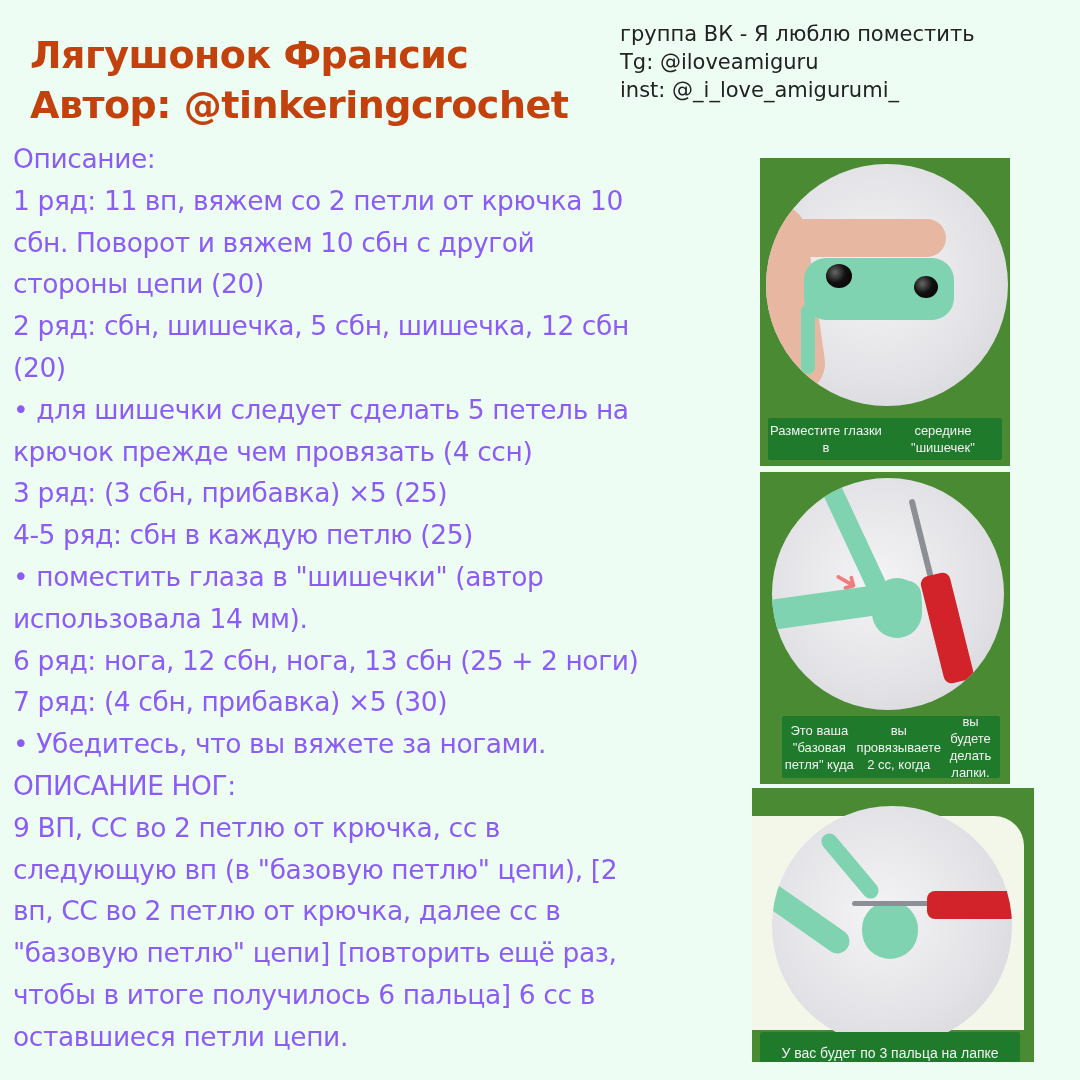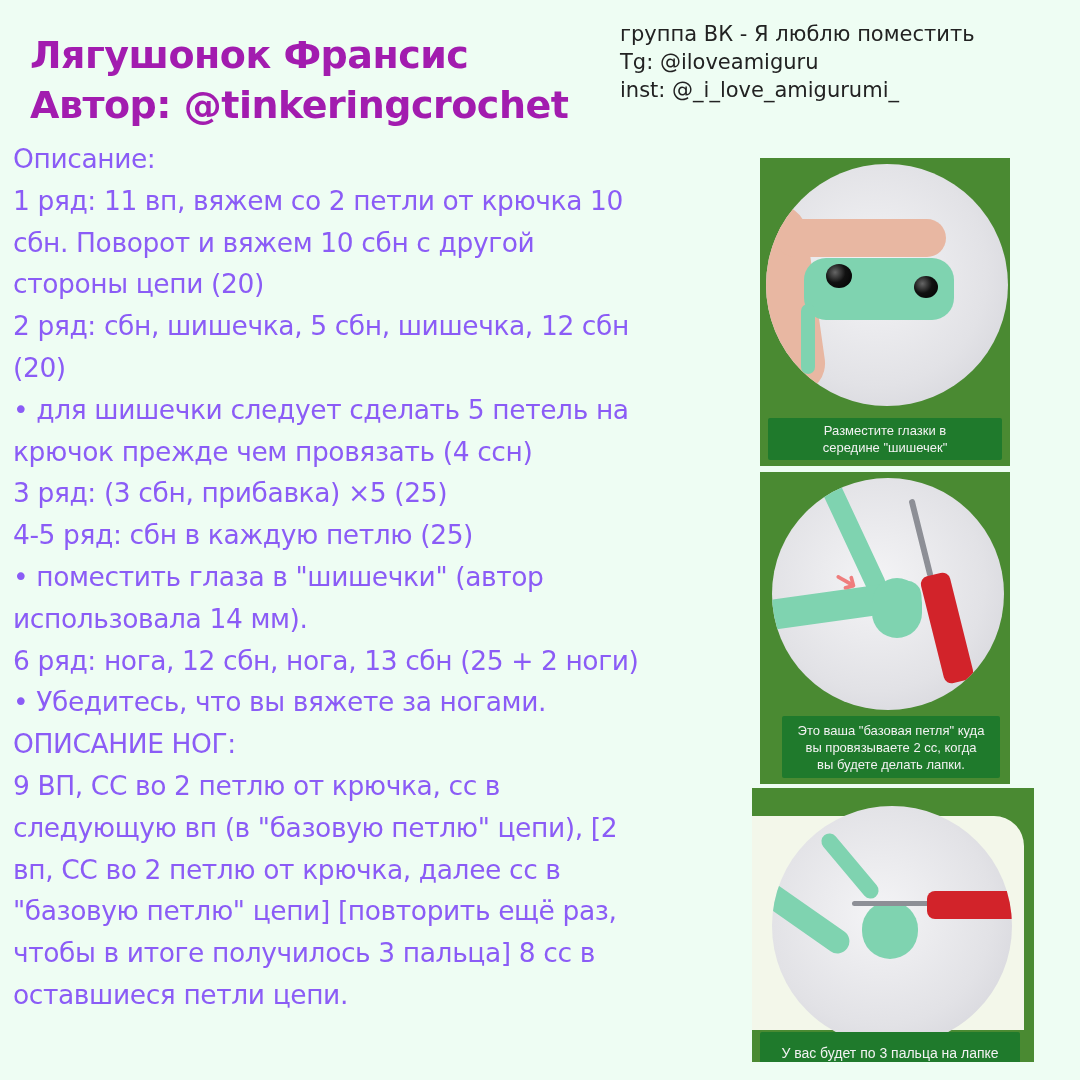--- a/index.html
+++ b/index.html
@@ -4,21 +4,21 @@
 <style>
   html, body { margin:0; padding:0; }
   body {
     width:1080px; height:1080px; overflow:hidden;
     background:#eefdf3;
     font-family:"Liberation Sans", sans-serif;
     position:relative;
   }
   .title {
     position:absolute; left:30px; top:30px;
-    color:#a21caf; font-weight:bold; font-size:38px; line-height:50px;
+    color:#c2410c; font-weight:bold; font-size:38px; line-height:50px;
     font-family:"DejaVu Sans", sans-serif; letter-spacing:-0.5px;
   }
   .title div { white-space:nowrap; }
   .credits {
     position:absolute; left:620px; top:20px;
     color:#222; font-size:21px; line-height:28px;
     font-family:"DejaVu Sans", sans-serif;
   }
   .credits div { white-space:nowrap; }
   .body-text {
@@ -32,21 +32,21 @@
   }
   .panel .circle {
     position:absolute; border-radius:50%;
     background:radial-gradient(circle at 45% 45%, #f4f4f6 0%, #e2e2e6 60%, #cfcfd6 100%);
     overflow:hidden;
   }
   .panel .caption {
     position:absolute; background:#1f7a2c; color:#f2f2f2;
     font-size:13px; line-height:17px; text-align:center;
     font-family:"Liberation Sans", sans-serif;
-    display:flex; flex-direction:column; justify-content:center; align-items:center;
+    display:flex; flex-direction:row; justify-content:center; align-items:center;
     border-radius:2px;
   }
   .yarn { position:absolute; background:#7fd3b0; border-radius:14px; }
   .eye { position:absolute; width:26px; height:24px; border-radius:50%; background:radial-gradient(circle at 35% 35%, #666 0%, #111 45%, #000 100%); }
   .hand { position:absolute; background:#e8b7a2; border-radius:40px; }
   .hook-handle { position:absolute; background:#d2232a; border-radius:8px; }
   .hook-shaft { position:absolute; background:#8d8f96; border-radius:3px; }
 </style>
 </head>
 <body>
@@ -69,27 +69,28 @@
   <div class="line">стороны цепи (20)</div>
   <div class="line">2 ряд: сбн, шишечка, 5 сбн, шишечка, 12 сбн</div>
   <div class="line">(20)</div>
   <div class="line">• для шишечки следует сделать 5 петель на</div>
   <div class="line">крючок прежде чем провязать (4 ссн)</div>
   <div class="line">3 ряд: (3 сбн, прибавка) ×5 (25)</div>
   <div class="line">4-5 ряд: сбн в каждую петлю (25)</div>
   <div class="line">• поместить глаза в "шишечки" (автор</div>
   <div class="line">использовала 14 мм).</div>
   <div class="line">6 ряд: нога, 12 сбн, нога, 13 сбн (25 + 2 ноги)</div>
+  <div class="line">7 ряд: (4 сбн, прибавка) ×5 (30)</div>
   <div class="line">• Убедитесь, что вы вяжете за ногами.</div>
   <div class="line">ОПИСАНИЕ НОГ:</div>
   <div class="line">9 ВП, СС во 2 петлю от крючка, сс в</div>
   <div class="line">следующую вп (в "базовую петлю" цепи), [2</div>
   <div class="line">вп, СС во 2 петлю от крючка, далее сс в</div>
   <div class="line"> "базовую петлю" цепи] [повторить ещё раз,</div>
-  <div class="line">чтобы в итоге получилось 3 пальца] 8 сс в</div>
+  <div class="line">чтобы в итоге получилось 6 пальца] 6 сс в</div>
   <div class="line">оставшиеся петли цепи.</div>
 </div>
 
 <div class="panel" style="left:760px; top:158px; width:250px; height:308px;">
   <div class="circle" style="left:6px; top:6px; width:242px; height:242px;">
     <div class="hand" style="left:-10px; top:40px; width:60px; height:190px; transform:rotate(-8deg);"></div>
     <div class="hand" style="left:10px; top:55px; width:170px; height:38px;"></div>
     <div class="yarn" style="left:38px; top:94px; width:150px; height:62px; border-radius:22px;"></div>
     <div class="yarn" style="left:35px; top:140px; width:14px; height:70px; border-radius:8px;"></div>
     <div class="eye" style="left:60px; top:100px;"></div>

